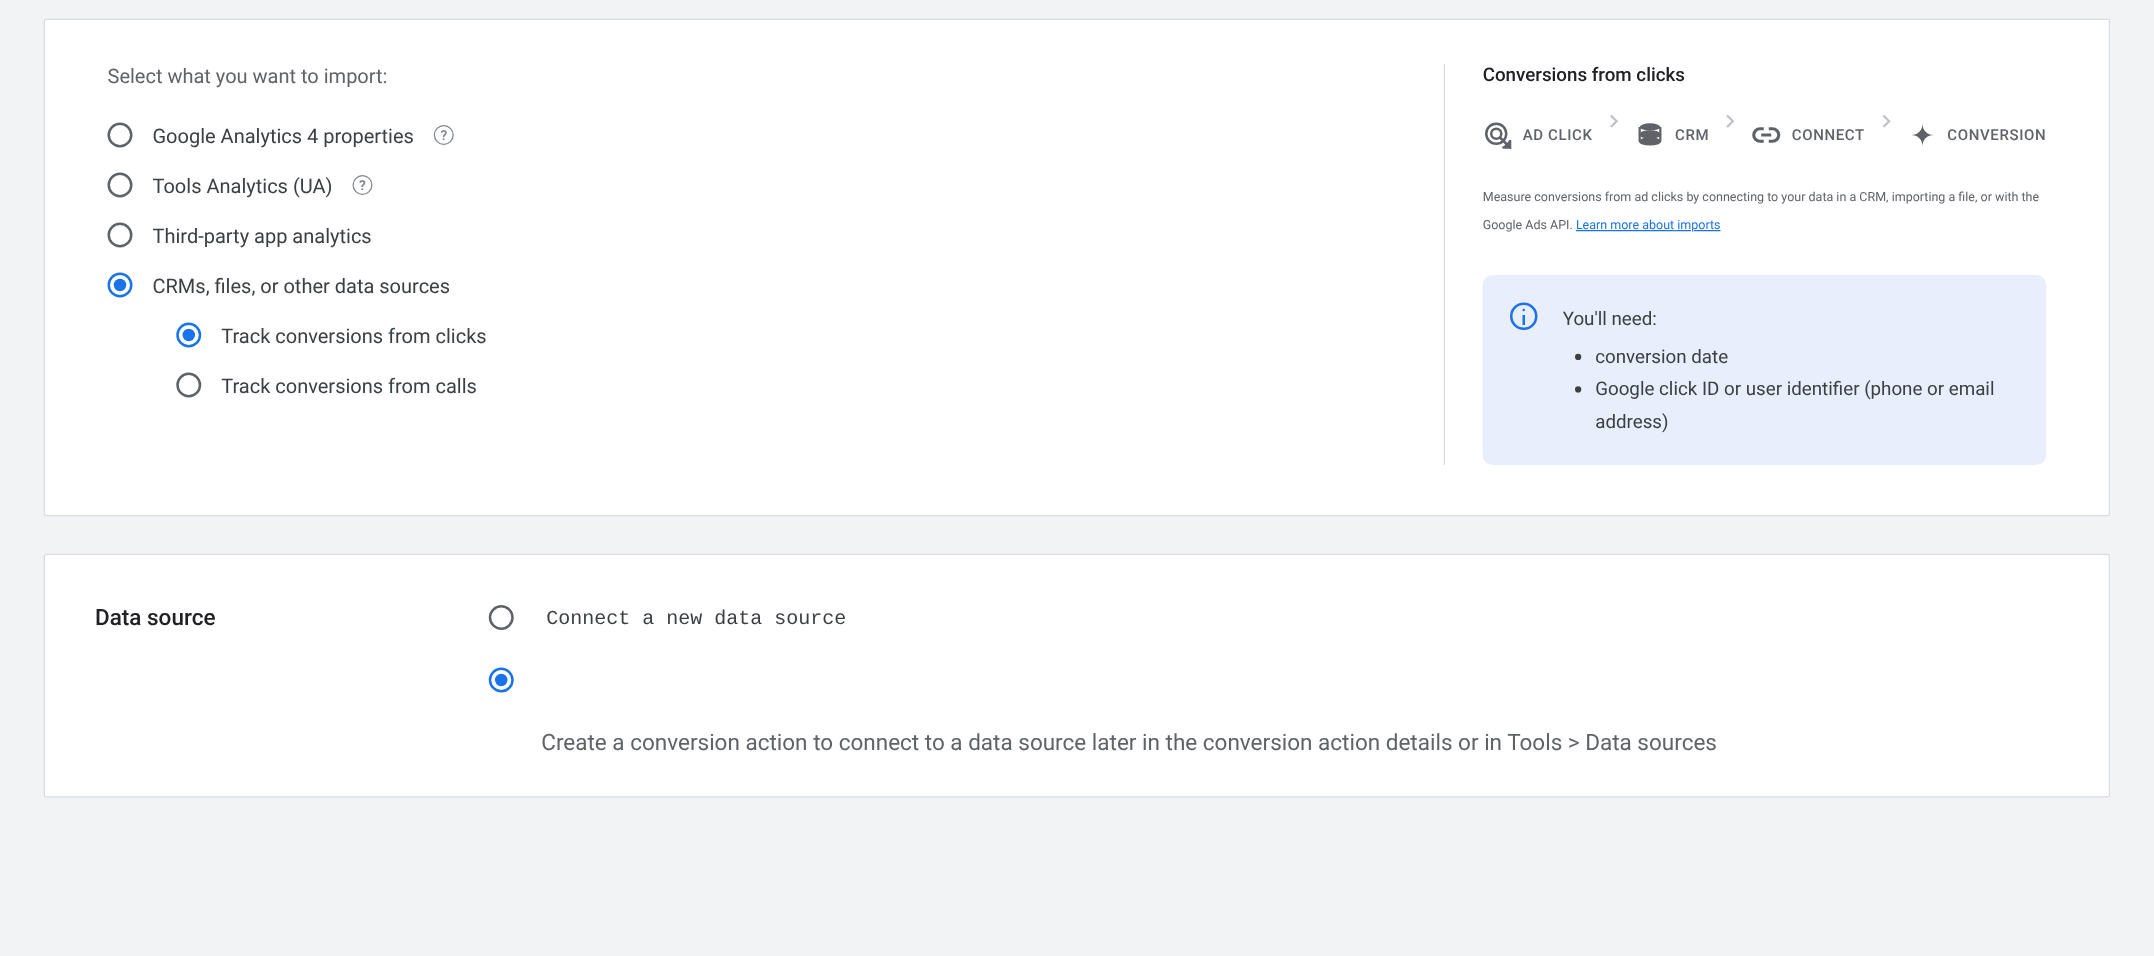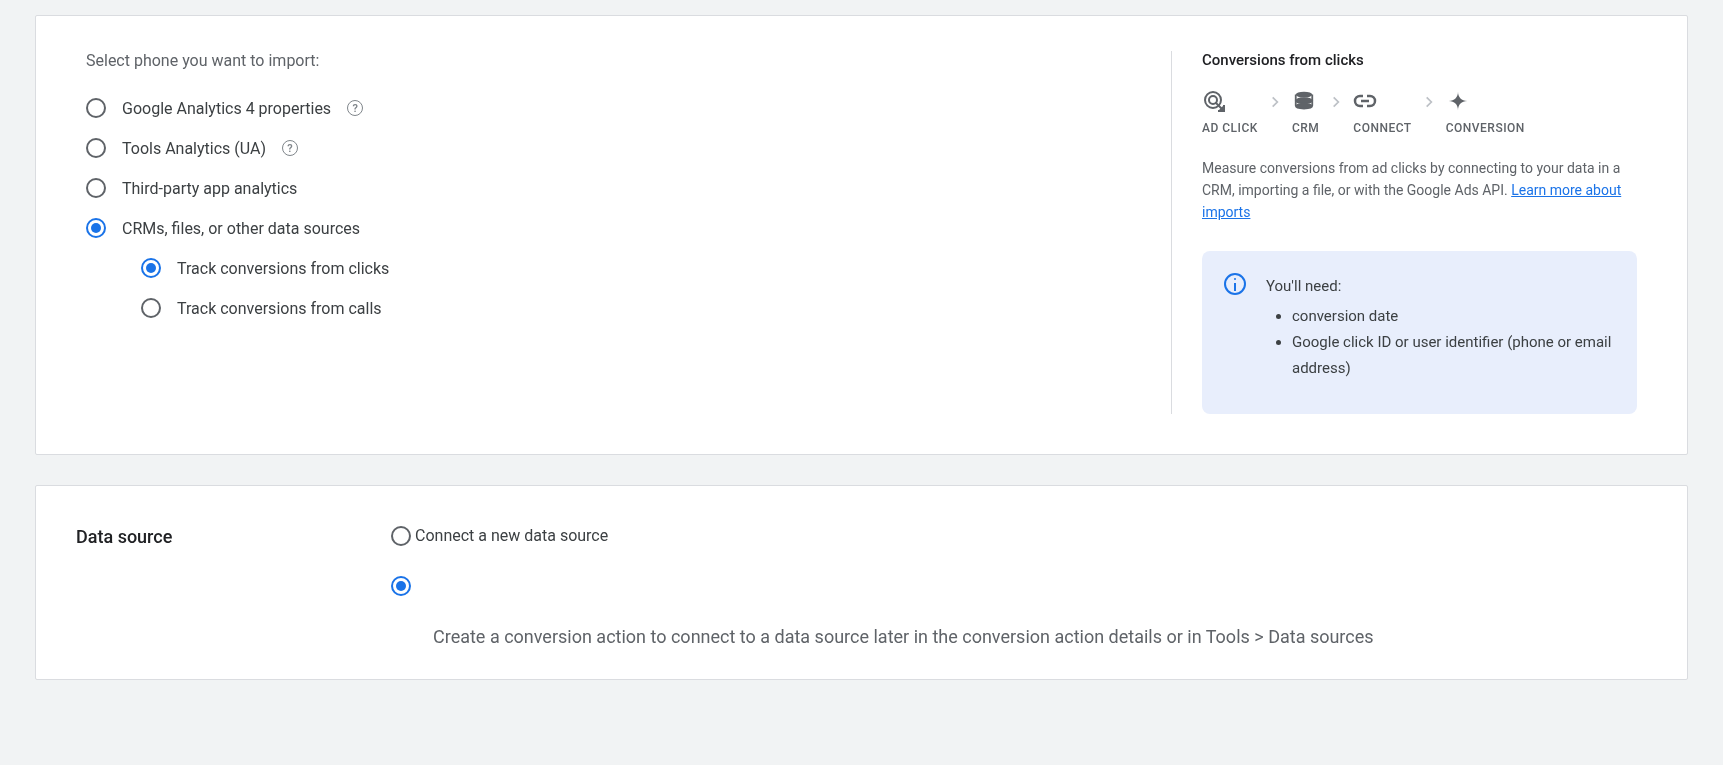--- a/index.html
+++ b/index.html
@@ -94,21 +94,21 @@
     margin-bottom: 20px;
   }
   .flow {
     display: flex;
     align-items: center;
     gap: 10px;
     margin-bottom: 22px;
   }
   .flow-step {
     display: flex;
-    flex-direction: column;
+    align-items: center;
     gap: 8px;
   }
   .flow-icon {
     width: 24px; height: 24px;
     display: flex;
     align-items: center;
     justify-content: center;
     color: #5f6368;
   }
   .flow-step-label {
@@ -116,34 +116,34 @@
     font-weight: 500;
     letter-spacing: 0.5px;
     color: #5f6368;
     white-space: nowrap;
   }
   .chev {
     color: #bdc1c6;
     margin-bottom: 18px;
   }
   .r-desc {
-    font-size: 14px;
+    font-size: 10px;
     line-height: 22px;
     color: #5f6368;
     margin-bottom: 28px;
   }
   .r-desc a {
     color: #1a73e8;
     text-decoration: underline;
     cursor: pointer;
   }
   .info-box {
     background: #e8eefc;
     border-radius: 8px;
-    padding: 22px 24px 33px 22px;
+    padding: 22px 24px 22px 22px;
     display: flex;
     gap: 20px;
   }
   .info-icon {
     width: 22px; height: 22px;
     border: 2px solid #1a73e8;
     border-radius: 50%;
     position: relative;
     flex: 0 0 auto;
   }
@@ -180,37 +180,38 @@
   }
   .sec-title {
     flex: 0 0 315px;
     font-size: 18px;
     font-weight: 500;
     color: #202124;
   }
   .sec-body { flex: 1; }
   .ds-row {
     display: flex;
-    align-items: flex-start;
-    gap: 4px;
+    align-items: flex-end;
+    gap: 26px;
     margin-bottom: 30px;
+    font-family: Liberation Mono, monospace;
   }
   .ds-row:last-of-type { margin-bottom: 10px; }
   .hint {
     padding-left: 42px;
     font-size: 18px;
     color: #5f6368;
   }
 </style>
 </head>
 <body>
 
 <div class="card card1">
   <div class="left-col">
-    <div class="prompt">Select phone you want to import:</div>
+    <div class="prompt">Select what you want to import:</div>
 
     <div class="radio-row">
       <span class="radio"></span>
       <span class="radio-label">Google Analytics 4 properties</span>
       <span class="help-icon">?</span>
     </div>
 
     <div class="radio-row">
       <span class="radio"></span>
       <span class="radio-label">Tools Analytics (UA)</span>

